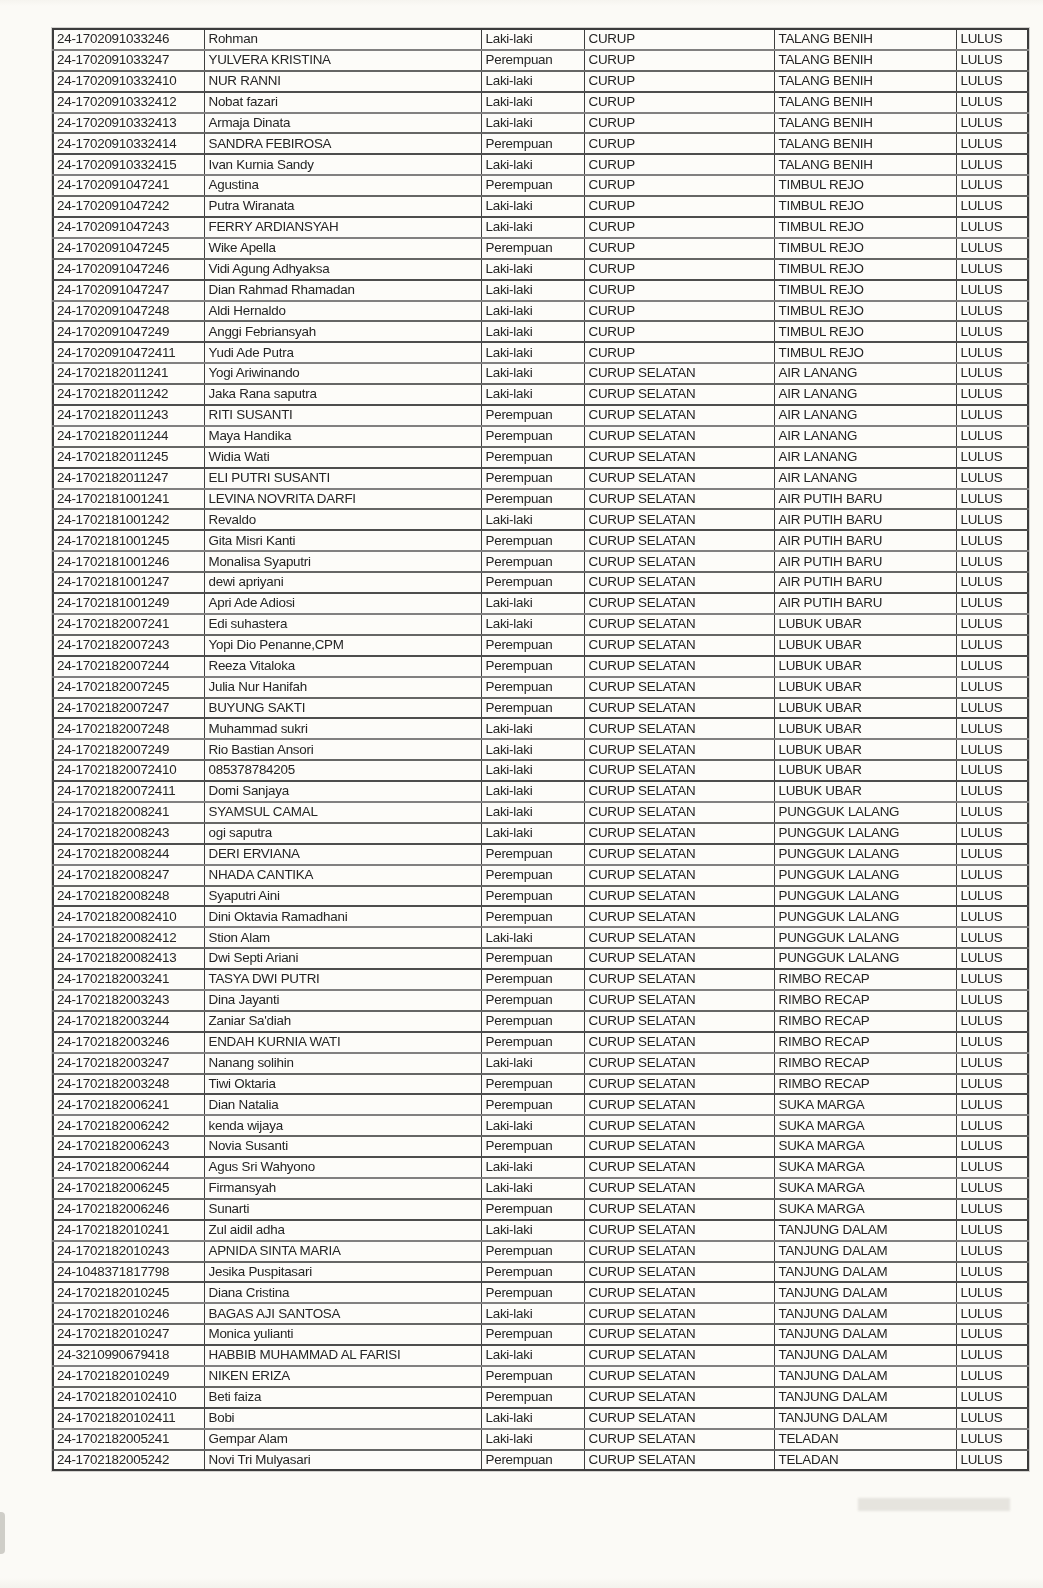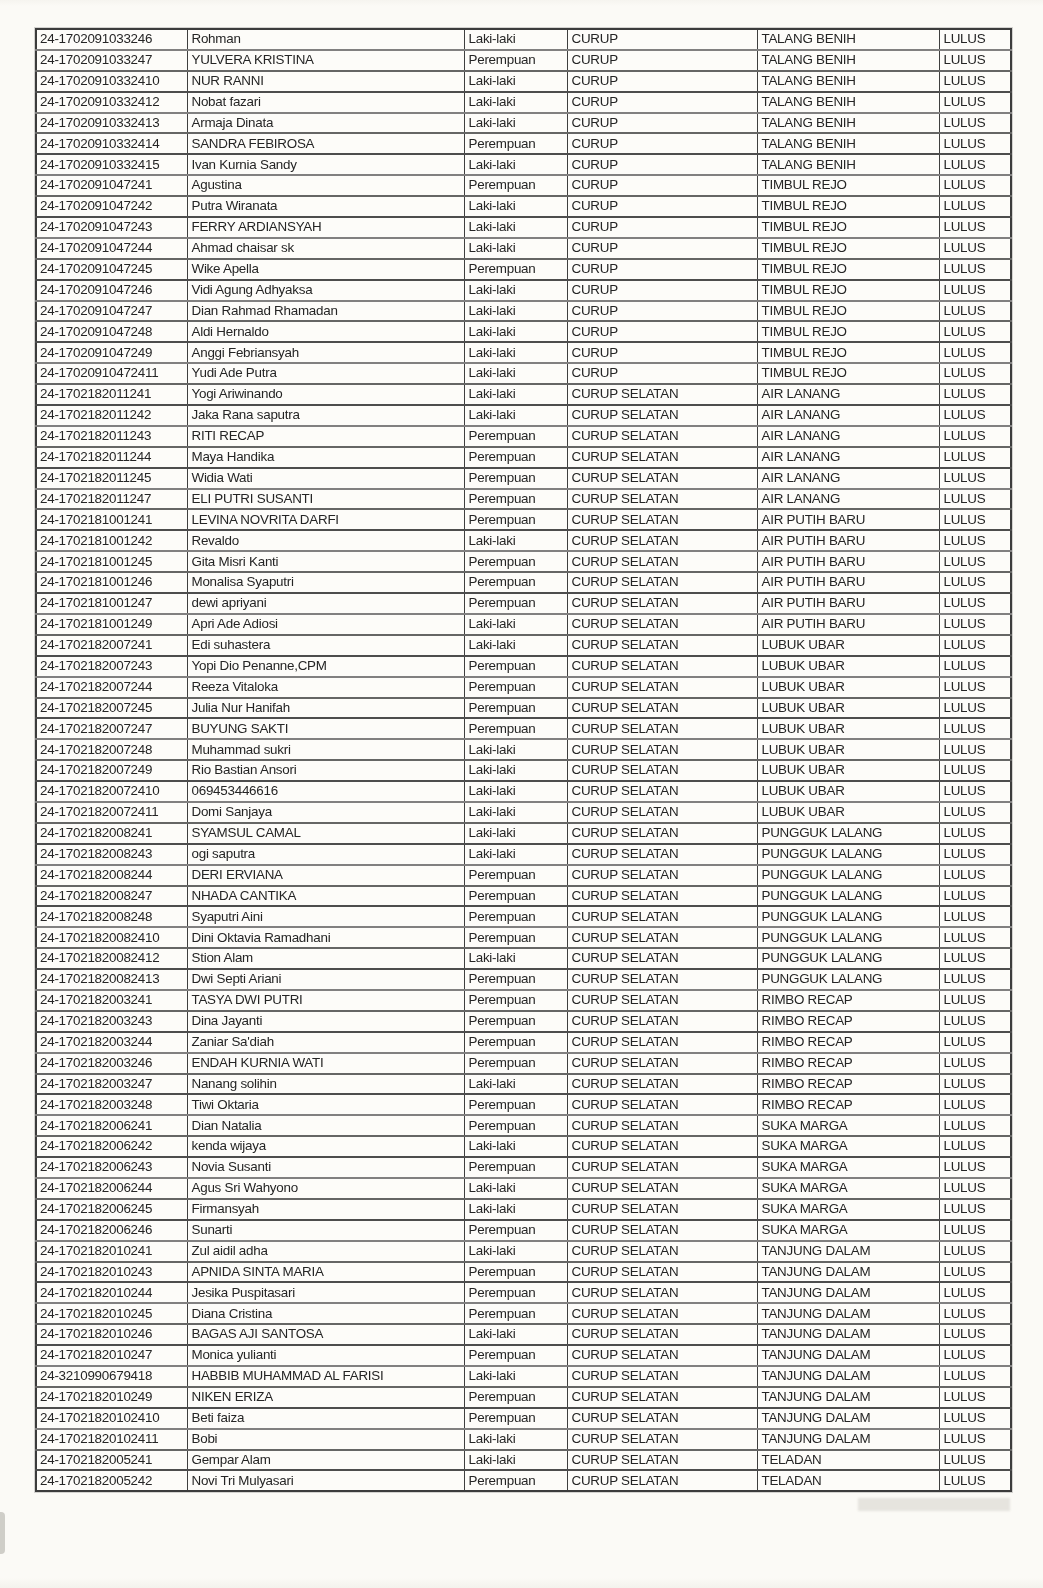--- a/index.html
+++ b/index.html
@@ -18,21 +18,21 @@
   .page {
     position: absolute;
     inset: 0;
     background:
       linear-gradient(180deg, rgba(235,233,226,0.35) 0px, rgba(251,250,246,0) 6px),
       linear-gradient(0deg, rgba(232,230,222,0.4) 0px, rgba(251,250,246,0) 10px),
       #fbfaf6;
   }
   table.results {
     position: absolute;
-    left: 35px;
+    left: 52px;
     top: 28px;
     width: 975px;
     border-collapse: collapse;
     table-layout: fixed;
     background: #fdfcf9;
     border: 2px solid #3c3c3c;
     box-shadow: 0 0 0 1px rgba(90,90,90,0.25);
   }
   table.results td {
     height: 17.9px;
@@ -166,28 +166,20 @@
         </tr>
         <tr>
           <td>24-1702091047243</td>
           <td>FERRY ARDIANSYAH</td>
           <td>Laki-laki</td>
           <td>CURUP</td>
           <td>TIMBUL REJO</td>
           <td>LULUS</td>
         </tr>
         <tr>
-          <td>24-1702091047244</td>
-          <td>Ahmad chaisar sk</td>
-          <td>Laki-laki</td>
-          <td>CURUP</td>
-          <td>TIMBUL REJO</td>
-          <td>LULUS</td>
-        </tr>
-        <tr>
           <td>24-1702091047245</td>
           <td>Wike Apella</td>
           <td>Perempuan</td>
           <td>CURUP</td>
           <td>TIMBUL REJO</td>
           <td>LULUS</td>
         </tr>
         <tr>
           <td>24-1702091047246</td>
           <td>Vidi Agung Adhyaksa</td>
@@ -239,21 +231,21 @@
         <tr>
           <td>24-1702182011242</td>
           <td>Jaka Rana saputra</td>
           <td>Laki-laki</td>
           <td>CURUP SELATAN</td>
           <td>AIR LANANG</td>
           <td>LULUS</td>
         </tr>
         <tr>
           <td>24-1702182011243</td>
-          <td>RITI RECAP</td>
+          <td>RITI SUSANTI</td>
           <td>Perempuan</td>
           <td>CURUP SELATAN</td>
           <td>AIR LANANG</td>
           <td>LULUS</td>
         </tr>
         <tr>
           <td>24-1702182011244</td>
           <td>Maya Handika</td>
           <td>Perempuan</td>
           <td>CURUP SELATAN</td>
@@ -375,21 +367,21 @@
         <tr>
           <td>24-1702182007249</td>
           <td>Rio Bastian Ansori</td>
           <td>Laki-laki</td>
           <td>CURUP SELATAN</td>
           <td>LUBUK UBAR</td>
           <td>LULUS</td>
         </tr>
         <tr>
           <td>24-17021820072410</td>
-          <td>069453446616</td>
+          <td>085378784205</td>
           <td>Laki-laki</td>
           <td>CURUP SELATAN</td>
           <td>LUBUK UBAR</td>
           <td>LULUS</td>
         </tr>
         <tr>
           <td>24-17021820072411</td>
           <td>Domi Sanjaya</td>
           <td>Laki-laki</td>
           <td>CURUP SELATAN</td>
@@ -566,21 +558,21 @@
         </tr>
         <tr>
           <td>24-1702182010243</td>
           <td>APNIDA SINTA MARIA</td>
           <td>Perempuan</td>
           <td>CURUP SELATAN</td>
           <td>TANJUNG DALAM</td>
           <td>LULUS</td>
         </tr>
         <tr>
-          <td>24-1702182010244</td>
+          <td>24-1048371817798</td>
           <td>Jesika Puspitasari</td>
           <td>Perempuan</td>
           <td>CURUP SELATAN</td>
           <td>TANJUNG DALAM</td>
           <td>LULUS</td>
         </tr>
         <tr>
           <td>24-1702182010245</td>
           <td>Diana Cristina</td>
           <td>Perempuan</td>

